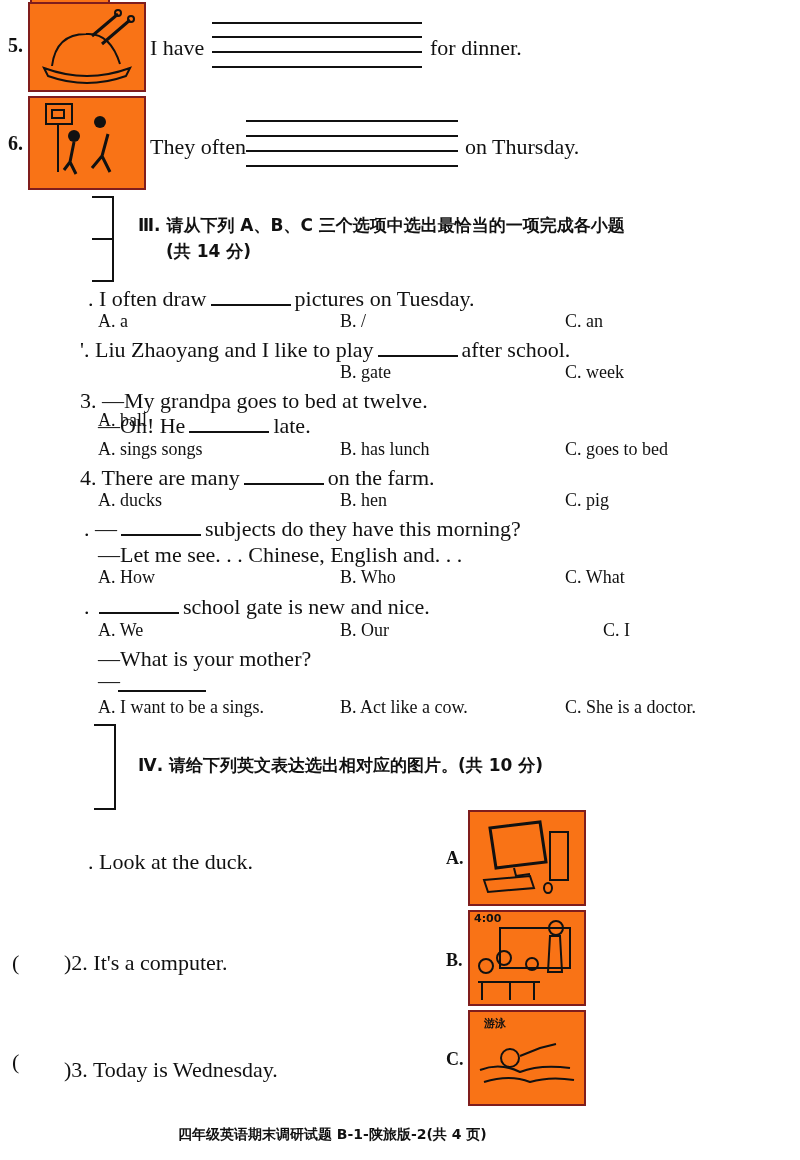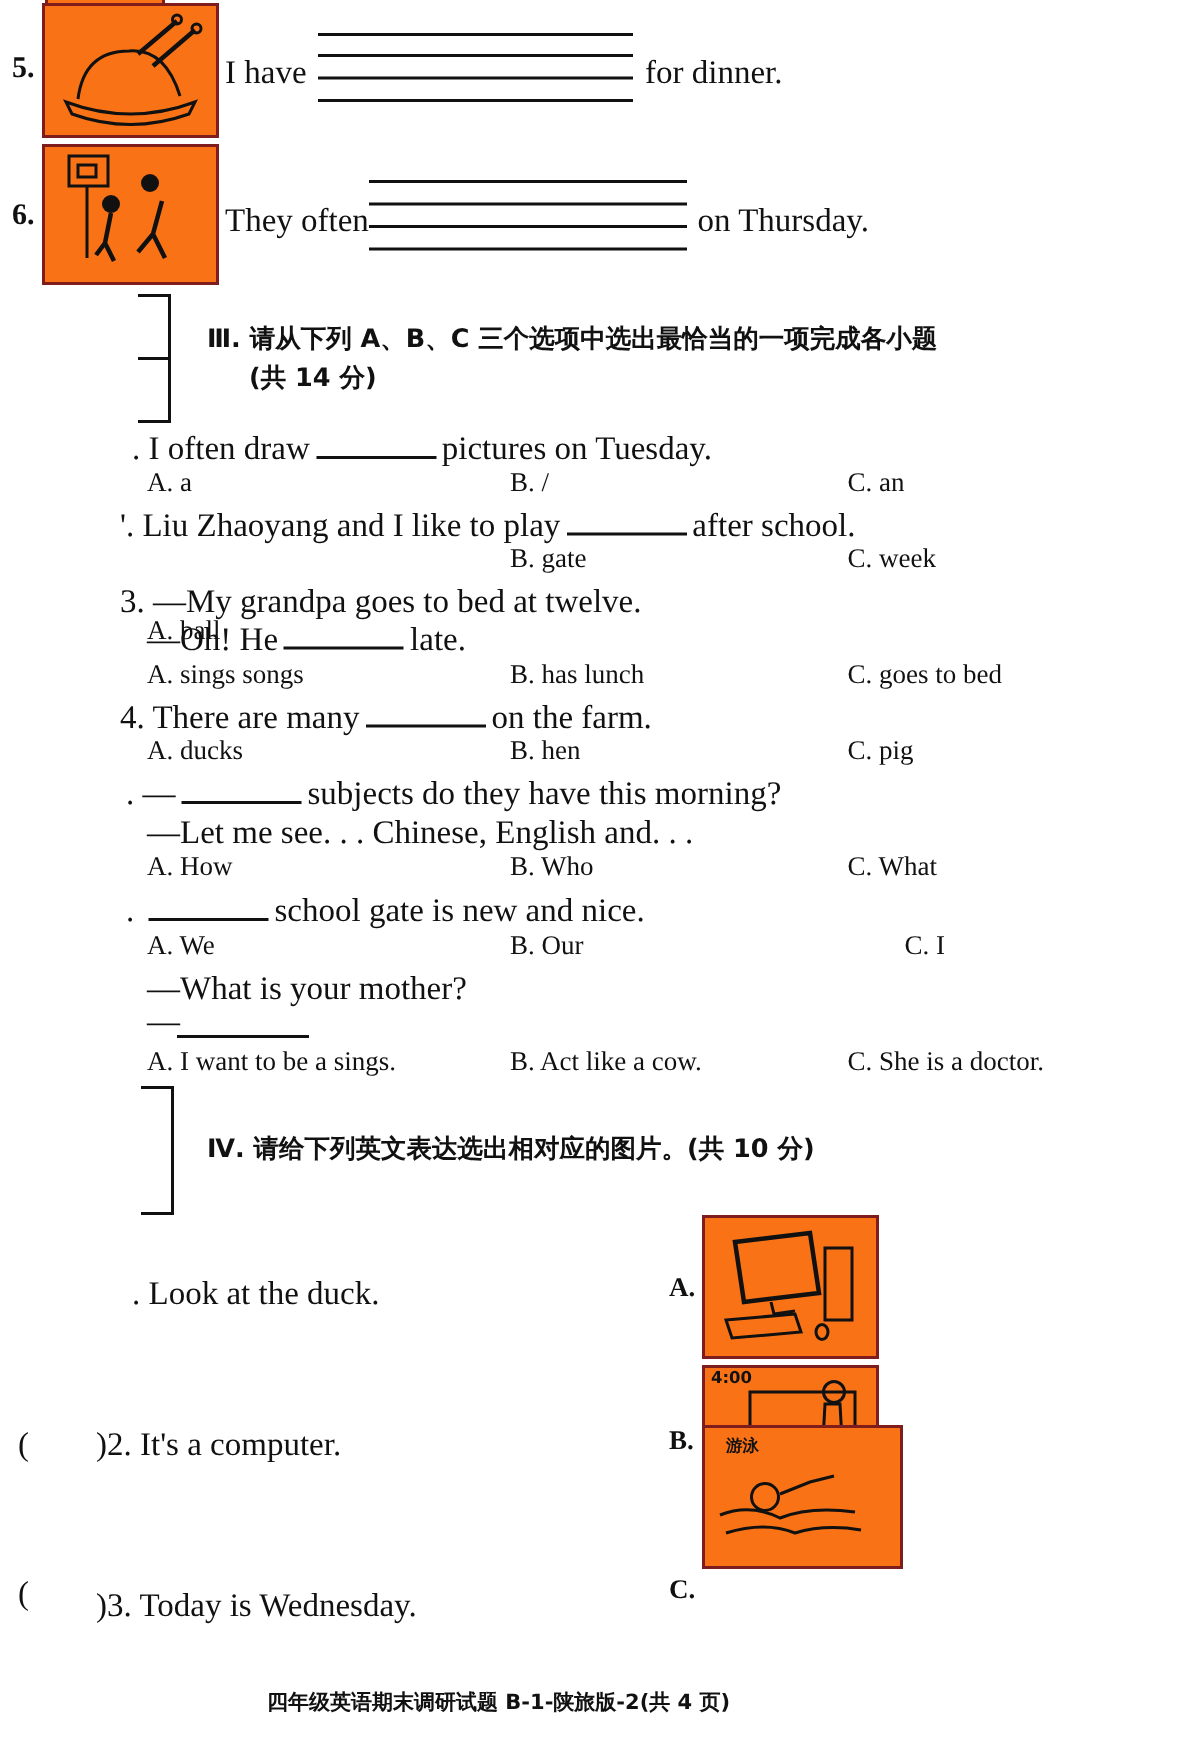--- a/index.html
+++ b/index.html
@@ -151,21 +151,21 @@
     <circle cx="86" cy="16" r="7" fill="none" stroke="#111" stroke-width="2"></circle>
     <path d="M80 24 L78 60 L92 60 L90 24 Z" fill="none" stroke="#111" stroke-width="2"></path>
     <circle cx="16" cy="54" r="7" fill="none" stroke="#111" stroke-width="2"></circle>
     <circle cx="34" cy="46" r="7" fill="none" stroke="#111" stroke-width="2"></circle>
     <circle cx="62" cy="52" r="6" fill="none" stroke="#111" stroke-width="2"></circle>
     <path d="M8 70 L70 70 M12 70 L12 88 M40 70 L40 88 M64 70 L64 88" stroke="#111" stroke-width="2"></path>
   </svg>
 </div>
 
 <div class="abs num" style="left:446px;top:1049px;font-size:18px;">C.</div>
-<div class="abs pic" style="left:468px;top:950px;width:134px;height:96px;">
+<div class="abs pic" style="left:468px;top:1010px;width:118px;height:96px;">
   <div class="abs" style="left:14px;top:4px;font-family:'DejaVu Sans',sans-serif;font-weight:bold;font-size:11px;">游泳</div>
   <svg width="114" height="92" viewBox="0 0 114 92">
     <circle cx="40" cy="46" r="9" fill="none" stroke="#111" stroke-width="2"></circle>
     <path d="M10 58 Q30 50 50 60 Q70 52 100 56 M14 70 Q40 62 60 70 Q80 64 104 68" stroke="#111" stroke-width="2" fill="none"></path>
     <path d="M50 44 L70 36 L86 32" stroke="#111" stroke-width="2" fill="none"></path>
   </svg>
 </div>
 
 <div class="abs foot" style="left:178px;top:1126px;">四年级英语期末调研试题 B-1-陕旅版-2(共 4 页)</div>
 

